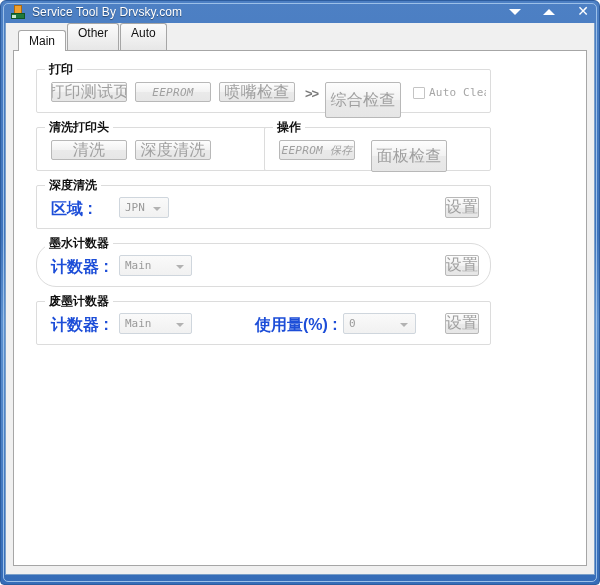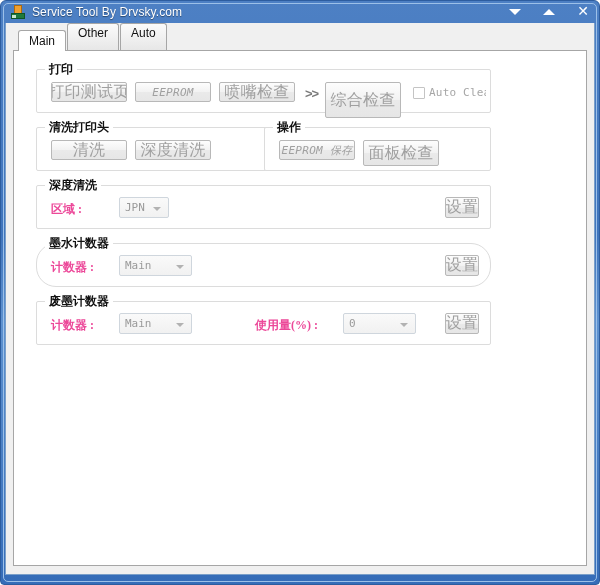--- a/index.html
+++ b/index.html
@@ -234,23 +234,23 @@
     right: 7px; top: 9px;
     width: 0; height: 0;
     border-left: 4px solid transparent;
     border-right: 4px solid transparent;
     border-top: 4px solid #b2b2b2;
   }
 
   
   .lbl {
     position: absolute;
-    font-size: 12px;
-    font-family: Liberation Serif, serif;
-    color: #ec4899;
+    font-size: 16px;
+    font-family: Liberation Sans, sans-serif;
+    color: #1d4ed8;
     white-space: nowrap;
     line-height: 14px;
   }
   .lbl.bold { font-weight: bold; }
 
   
   .cbwrap {
     position: absolute;
     display: flex;
     align-items: center;
@@ -346,21 +346,21 @@
         <div class="btn" style="left:14px; top:12px; width:76px; height:20px;">清洗</div>
 
         <div class="btn" style="left:98px; top:12px; width:76px; height:20px;">深度清洗</div>
       </div>
 
       <div class="group" style="left:250px; top:76px; width:227px; height:44px;">
         <div class="group-title">操作</div>
 
         <div class="btn mono" style="left:14px; top:12px; width:76px; height:20px;">EEPROM 保存</div>
 
-        <div class="btn" style="left:98px; top:12px; width:76px; height:26px;">面板检查</div>
+        <div class="btn" style="left:106px; top:12px; width:76px; height:32px;">面板检查</div>
       </div>
 
       <div class="group" style="left:22px; top:134px; width:455px; height:44px;">
         <div class="group-title">深度清洗</div>
 
         <div class="lbl bold" style="left:14px; top:16px;">区域 :</div>
 
         <div class="combo" style="left:82px; top:11px; width:50px;">
           <span class="combo-value">JPN</span>
           <span class="combo-arrow"></span>

